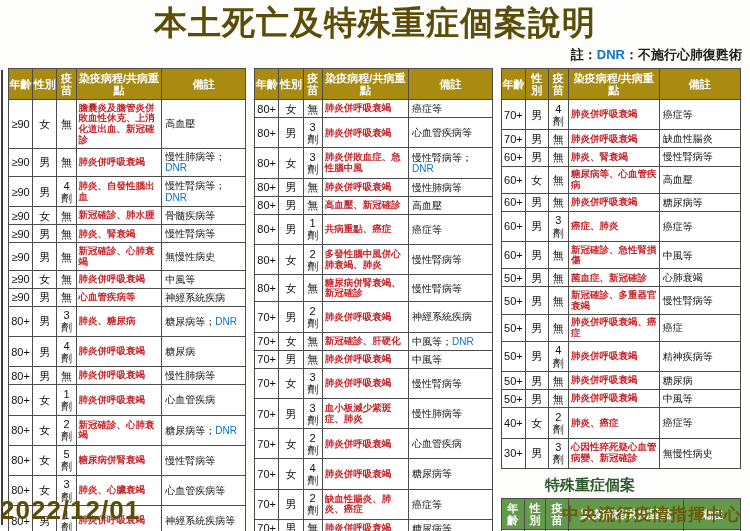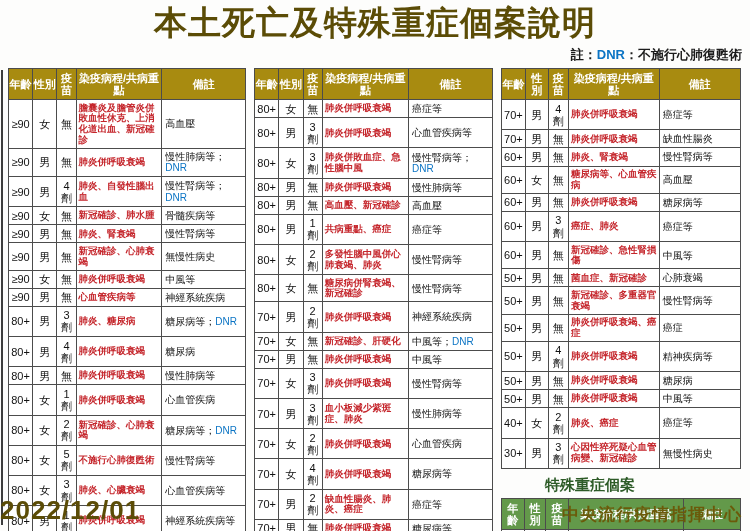--- a/index.html
+++ b/index.html
@@ -175,21 +175,21 @@
             <td class="c">80+</td>
             <td class="c">女</td>
             <td class="c">2劑</td>
             <td class="disease">新冠確診、心肺衰竭</td>
             <td class="remark">糖尿病等；<span class="dnr">DNR</span></td>
           </tr>
           <tr>
             <td class="c">80+</td>
             <td class="c">女</td>
             <td class="c">5劑</td>
-            <td class="disease">不施行心肺復甦術</td>
+            <td class="disease">糖尿病併腎衰竭</td>
             <td class="remark">慢性腎病等</td>
           </tr>
           <tr>
             <td class="c">80+</td>
             <td class="c">女</td>
             <td class="c">3劑</td>
             <td class="disease">肺炎、心臟衰竭</td>
             <td class="remark">心血管疾病等</td>
           </tr>
           <tr>

